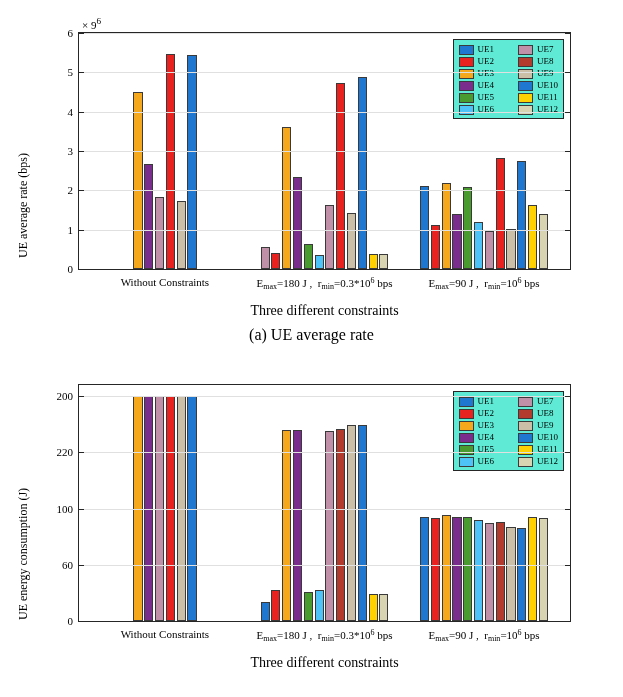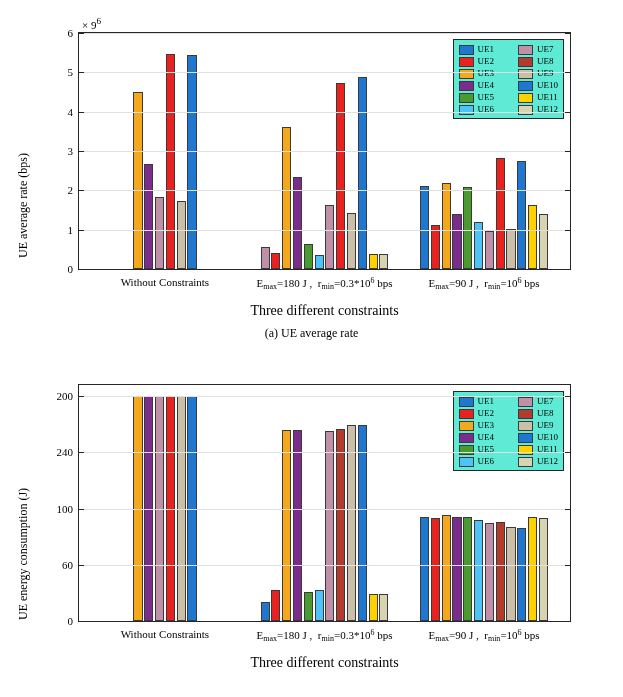--- a/index.html
+++ b/index.html
@@ -109,21 +109,21 @@
     font-size: 12px;
     transform: rotate(-90deg);
     transform-origin: left top;
     white-space: nowrap;
   }
   .caption {
     position: absolute;
     left: 0;
     width: 623px;
     text-align: center;
-    font-size: 12px;
+    font-size: 16px;
   }
   .legend {
     position: absolute;
     background: #5eead4;
     border: 1px solid #262626;
     padding: 4px 5px 3px 5px;
     display: flex;
     gap: 24px;
     box-sizing: border-box;
   }
@@ -376,21 +376,21 @@
         <div class="ytick-mark" style="top: 179.81px;"></div>
         <div class="ytick-mark right" style="top: 179.81px;"></div>
         <div class="ytick-label" style="top: 179.81px;">60</div>
         <div class="gridline" style="top: 123.619px;"></div>
         <div class="ytick-mark" style="top: 123.619px;"></div>
         <div class="ytick-mark right" style="top: 123.619px;"></div>
         <div class="ytick-label" style="top: 123.619px;">100</div>
         <div class="gridline" style="top: 67.4286px;"></div>
         <div class="ytick-mark" style="top: 67.4286px;"></div>
         <div class="ytick-mark right" style="top: 67.4286px;"></div>
-        <div class="ytick-label" style="top: 67.4286px;">240</div>
+        <div class="ytick-label" style="top: 67.4286px;">220</div>
         <div class="gridline" style="top: 11.2381px;"></div>
         <div class="ytick-mark" style="top: 11.2381px;"></div>
         <div class="ytick-mark right" style="top: 11.2381px;"></div>
         <div class="ytick-label" style="top: 11.2381px;">200</div>
         <div class="group-label" style="left: 85.925px;">Without Constraints</div>
         <div class="group-label" style="left: 245.5px;">E<sub>max</sub>=180 J&nbsp;,&nbsp; r<sub>min</sub>=0.3*10<sup>6</sup> bps</div>
         <div class="group-label" style="left: 405.075px;">E<sub>max</sub>=90 J&nbsp;,&nbsp; r<sub>min</sub>=10<sup>6</sup> bps</div>
       </div>
     <div class="xlabel" id="xlabel-b" style="top:297px;">Three different constraints</div>
   </div>

